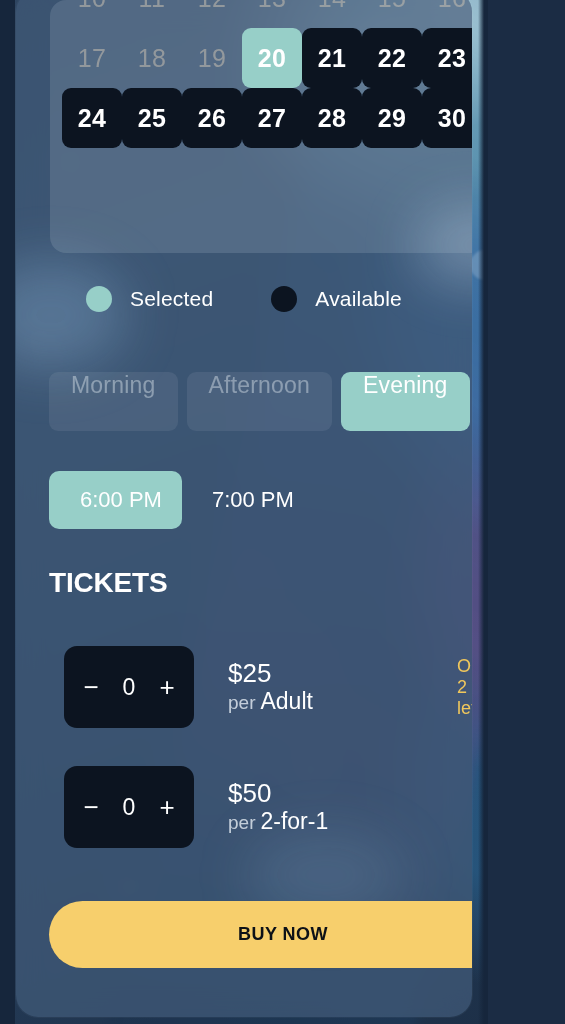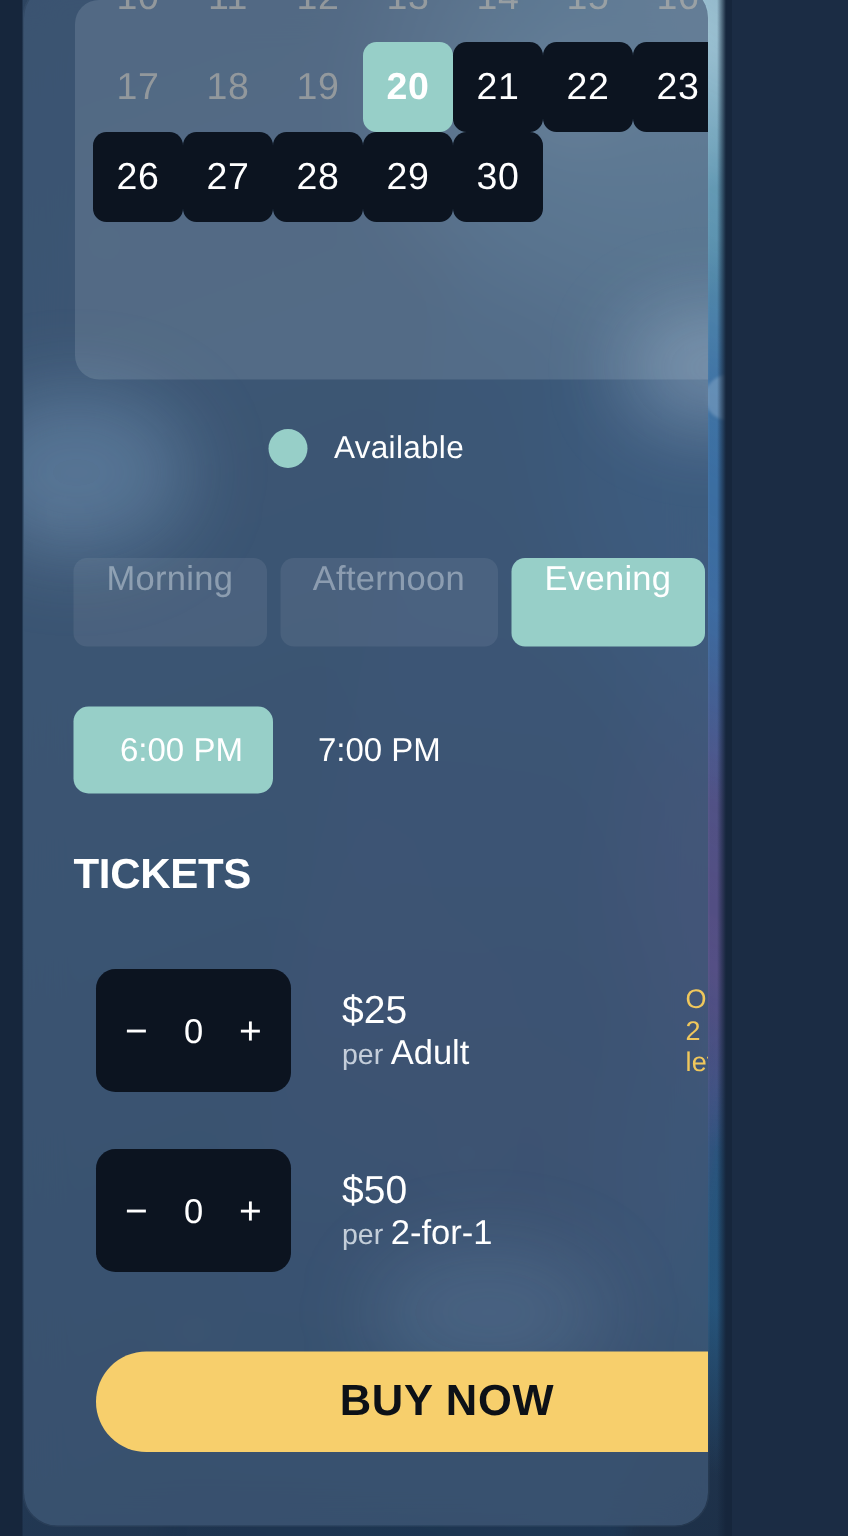--- a/index.html
+++ b/index.html
@@ -60,21 +60,21 @@
   }
   .cal-grid{position:absolute;left:12px;top:-32px;width:444px;}
   .wk{display:flex;}
   .day{
     width:60px;height:60px;
     display:flex;align-items:center;justify-content:center;
     font-size:25px;letter-spacing:.4px;
     box-sizing:border-box;
   }
   .day.muted{color:rgba(201,191,176,.55);font-weight:400;}
-  .day.avail{background:#0c1420;color:#fff;border-radius:9px;font-weight:400;}
+  .day.avail{background:#0c1420;color:#fff;border-radius:9px;font-weight:700;}
   .day.sel{background:#97cfc8;color:#fff;border-radius:9px;font-weight:600;}
   .day.empty{background:none;}
 
   
   .legend{position:absolute;left:0;right:0;top:296px;display:flex;justify-content:center;align-items:center;}
   .lg{display:flex;align-items:center;}
   .lg + .lg{margin-left:58px;}
   .dot{width:26px;height:26px;border-radius:50%;}
   .dot.sel{background:#97cfc8;}
   .dot.av{background:#0c1420;}
@@ -117,24 +117,24 @@
   .price{color:#fff;font-size:26px;line-height:1.12;}
   .per{color:rgba(226,233,240,.82);font-size:19px;text-align:right;}
   .ttype{color:#fff;font-size:23px;margin-left:5px;}
   .left-note{
     position:absolute;left:393px;color:#f0c75c;font-size:18px;letter-spacing:.1px;
   }
   .trow.r1 .left-note{top:10px;}
 
   
   .buy{
-    position:absolute;left:48px;top:911px;width:468px;height:67px;
+    position:absolute;left:33px;top:911px;width:468px;height:67px;
     background:#f7cf6c;border-radius:34px;
     display:flex;align-items:center;justify-content:center;
-    color:#0d1117;font-size:29px;font-weight:700;letter-spacing:.5px;
+    color:#0d1117;font-size:18px;font-weight:700;letter-spacing:.5px;
   }
 </style>
 </head>
 <body>
 
 <div id="stage">
 
   <div class="photo"></div>
   <div class="sparkles">
     <div class="sp" style="left:30px;top:330px;width:26px;height:26px;opacity:.30"></div>
@@ -166,32 +166,38 @@
             <div class="wk">
               <div class="day muted">17</div>
               <div class="day muted">18</div>
               <div class="day muted">19</div>
               <div class="day sel">20</div>
               <div class="day avail">21</div>
               <div class="day avail">22</div>
               <div class="day avail">23</div>
             </div>
             <div class="wk">
+              <div class="day avail">24</div>
+              <div class="day avail">25</div>
               <div class="day avail">26</div>
               <div class="day avail">27</div>
               <div class="day avail">28</div>
               <div class="day avail">29</div>
               <div class="day avail">30</div>
             </div>
           </div>
       </div>
 
       <div class="legend">
         <div class="lg">
           <div class="dot sel"></div>
+          <span>Selected</span>
+        </div>
+        <div class="lg">
+          <div class="dot av"></div>
           <span>Available</span>
         </div>
       </div>
 
       <div class="tabs">
         <div class="tab off">
           <span>Morning</span>
         </div>
         <div class="tab off">
           <span>Afternoon</span>

